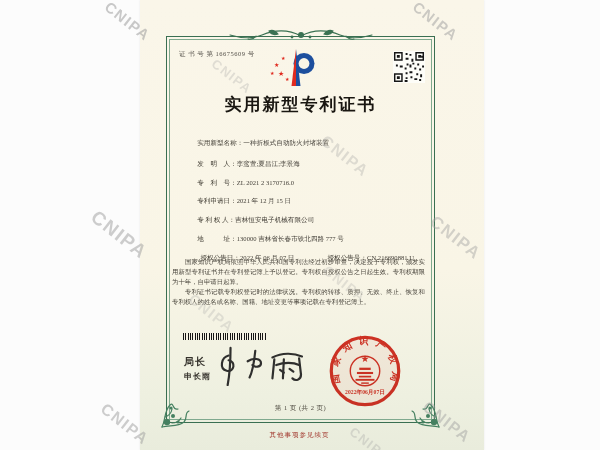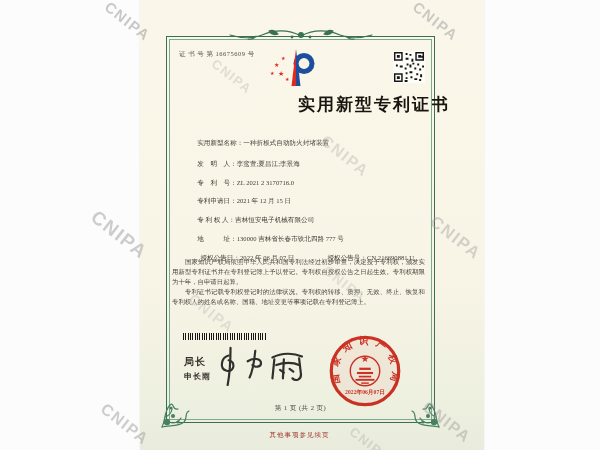--- a/index.html
+++ b/index.html
@@ -24,21 +24,21 @@
 
   .ornament{position:absolute;z-index:3;}
   .garland{left:50%;top:-10px;transform:translateX(-50%);}
   .corner-l{left:-9px;bottom:-9px;}
   .corner-r{right:-9px;bottom:-9px;transform:scaleX(-1);}
 
   .certno{position:absolute;left:12px;top:13px;font-size:6.5px;color:#55514a;
           letter-spacing:.5px;white-space:pre;}
   .logo{position:absolute;left:101px;top:11px;}
   .qr{position:absolute;left:226px;top:14px;width:32px;height:32px;background:#fdfdf8;}
-  .title{position:absolute;left:16px;top:56px;width:100%;text-align:right;
+  .title{position:absolute;left:0;top:56px;width:100%;text-align:center;
          font-size:17px;font-weight:700;letter-spacing:2px;color:#191611;}
 
   .row{position:absolute;left:17px;width:246px;font-size:6.6px;line-height:7px;
        color:#3b372e;white-space:pre;}
   .row .lbl{color:#3b372e;}
   .row .val{color:#45413a;}
   .grp{position:absolute;top:0;white-space:pre;}
 
   .paras{position:absolute;left:5px;top:220px;width:253px;font-size:6.4px;
          line-height:9.9px;color:#4a463d;text-align:justify;}

